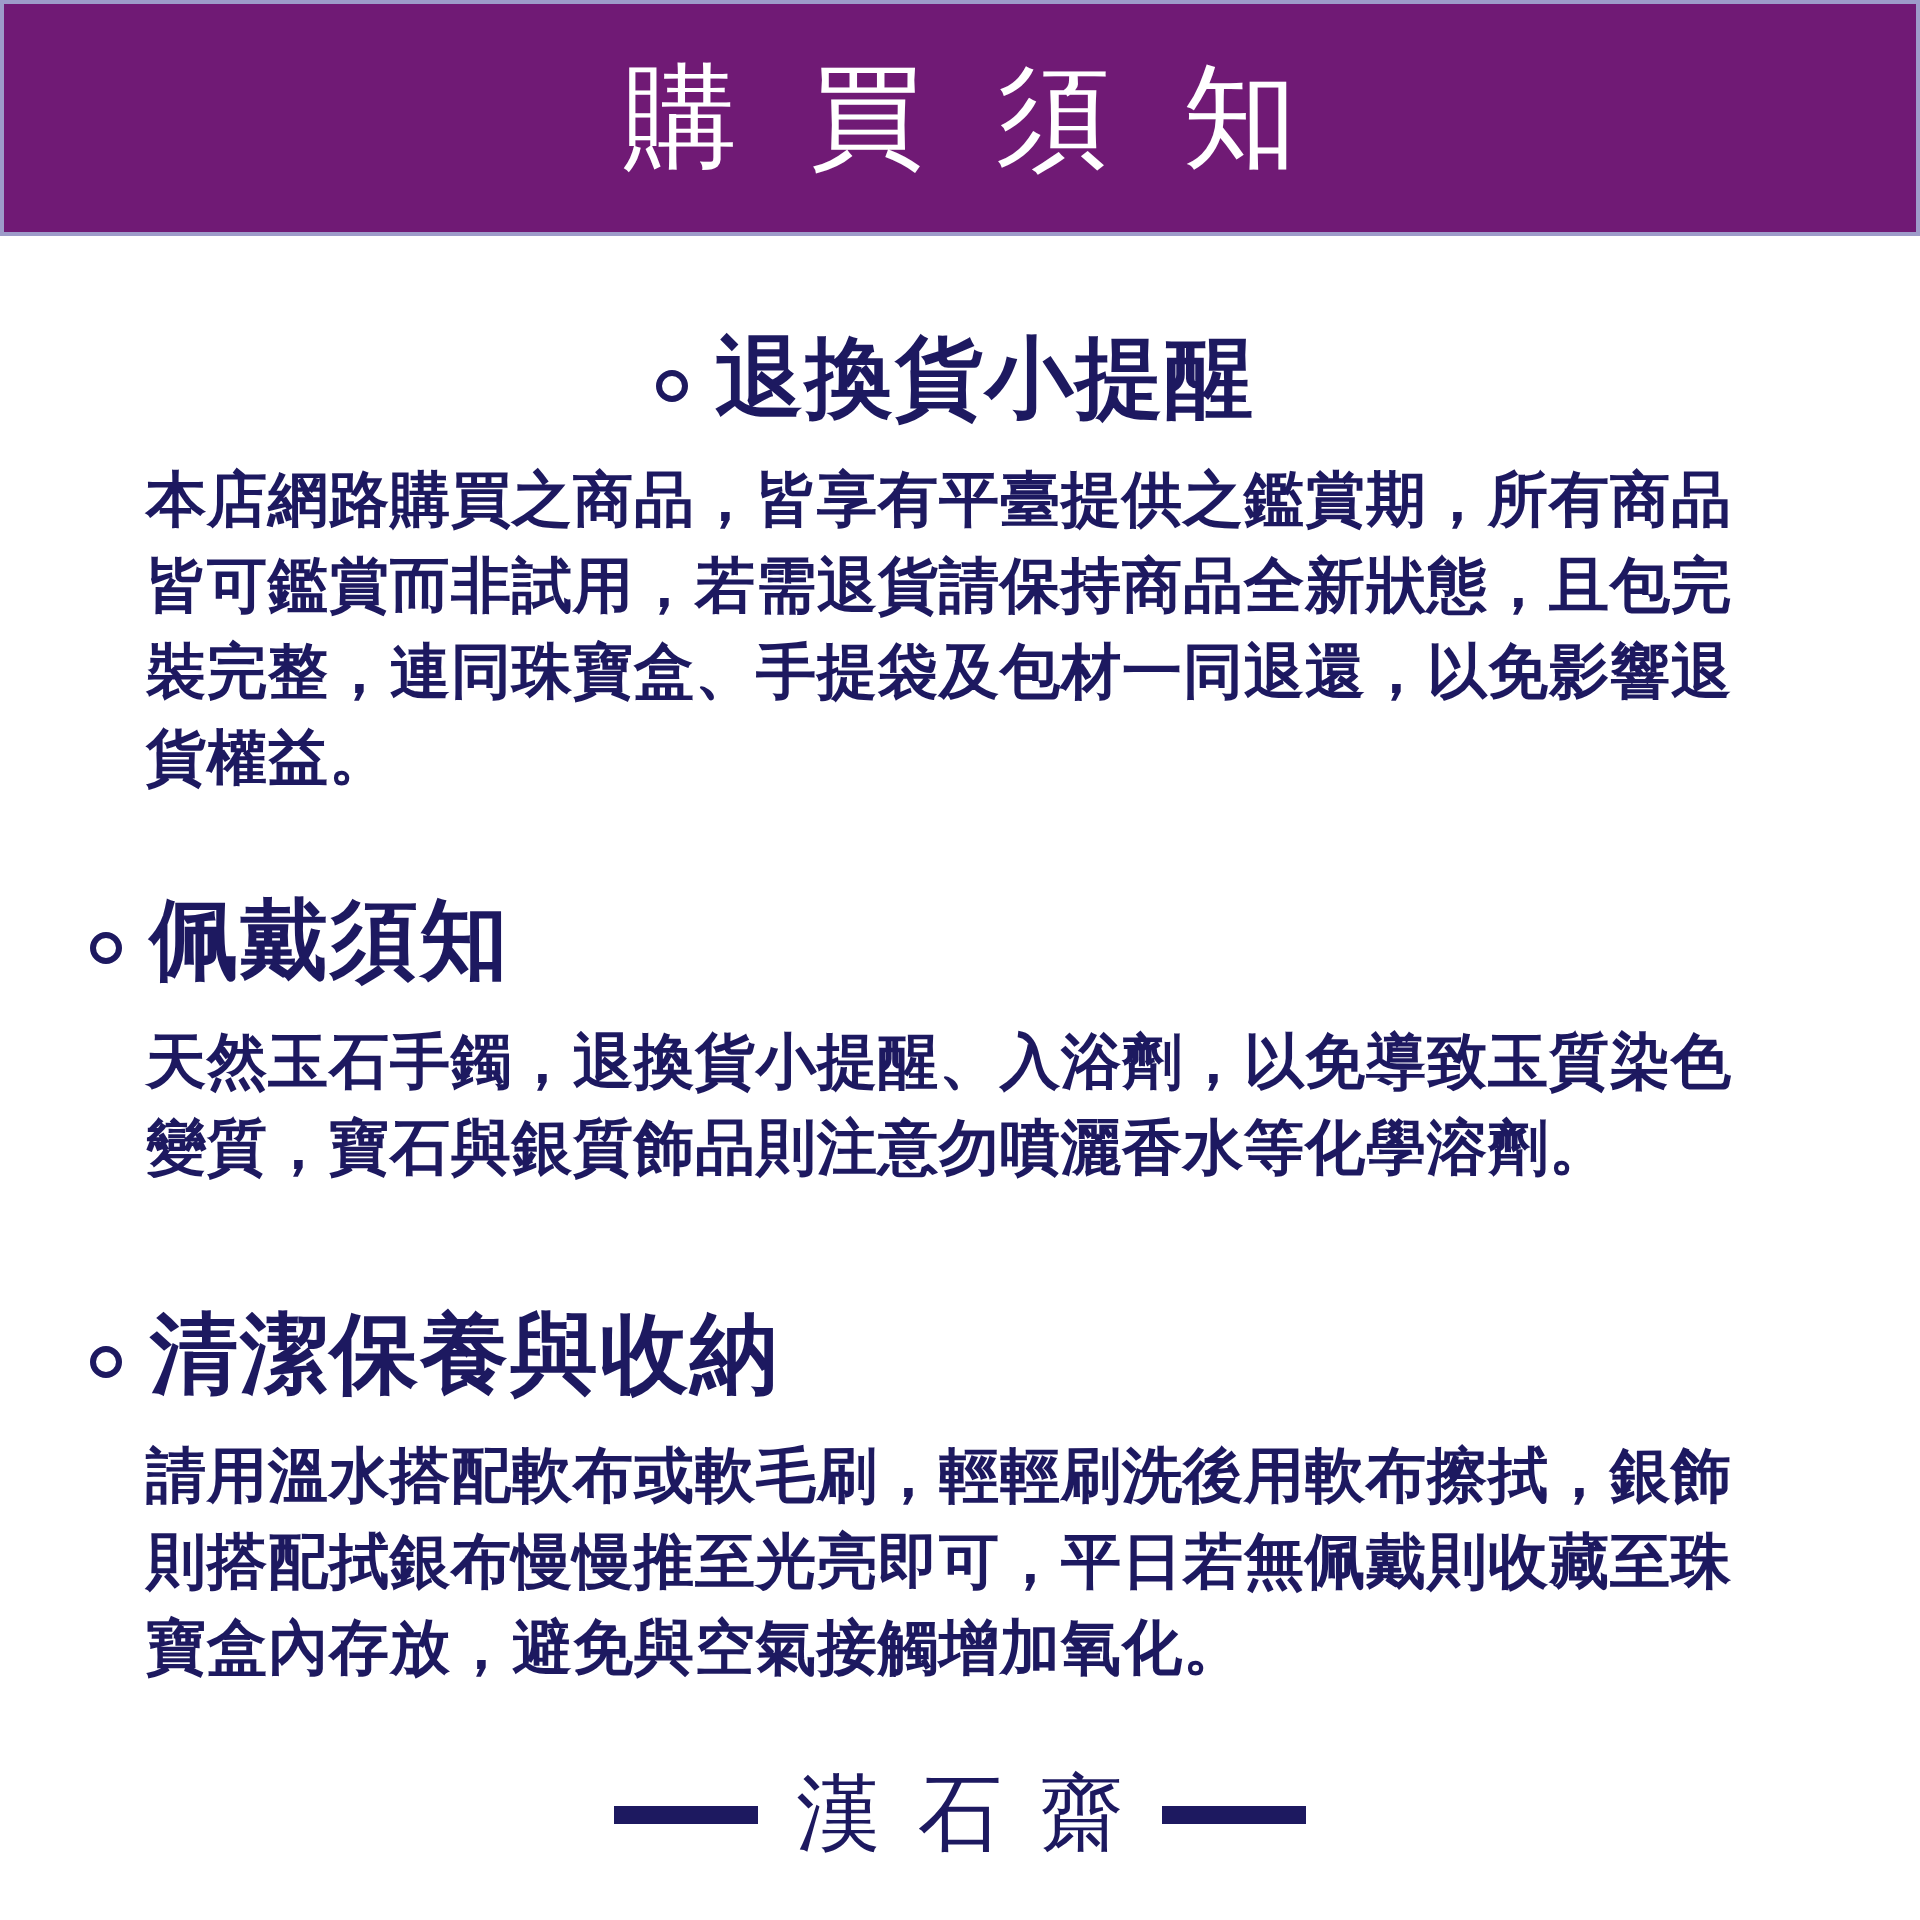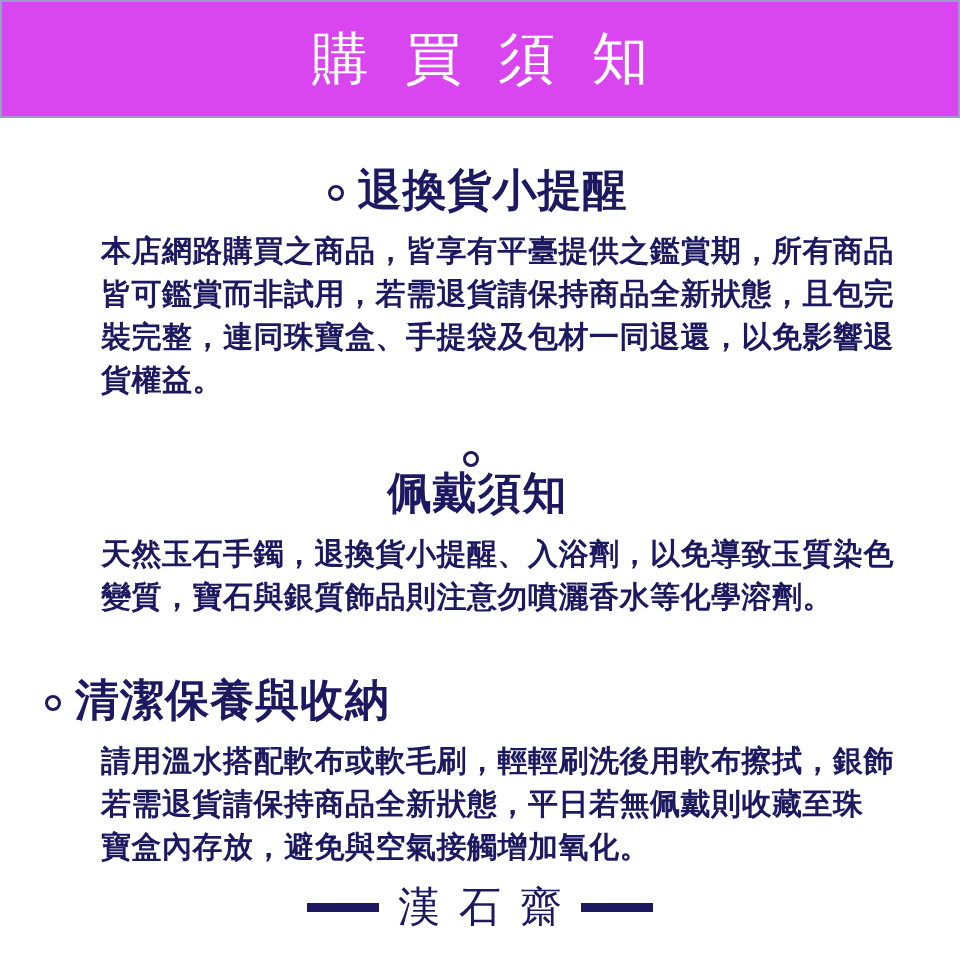--- a/index.html
+++ b/index.html
@@ -14,21 +14,21 @@
     height: 960px;
     background: #ffffff;
     overflow: hidden;
     color: #1d1960;
   }
   
   .banner {
     box-sizing: border-box;
     width: 960px;
     height: 118px;
-    background: #d946ef;
+    background: #701a75;
     border: 2px solid #9d9bc9;
     display: flex;
     align-items: center;
     justify-content: center;
   }
   .banner-title {
     color: #ffffff;
     font-size: 57px;
     font-weight: 500;
     letter-spacing: 0.18em;
@@ -43,34 +43,34 @@
     display: flex;
     align-items: center;
     margin: 0;
     font-size: 44px;
     font-weight: 700;
     line-height: 52px;
     letter-spacing: 1px;
     color: #1d1960;
   }
   .section-1 .section-heading { margin-top: 46px; justify-content: center; }
-  .section-2 .section-heading { margin-top: 44px; flex-direction: column; }
+  .section-2 .section-heading { margin-top: 44px; }
   .section-3 .section-heading { margin-top: 56px; }
   .bullet-ring {
     box-sizing: border-box;
     width: 16px;
     height: 16px;
     border: 3px solid #1d1960;
     border-radius: 50%;
     margin-right: 14px;
     margin-top: 6px;
     flex: 0 0 auto;
   }
   .section-body {
-    margin: 13px 0 0 56px;
+    margin: 13px 0 0 28px;
     font-size: 30px;
     font-weight: 600;
     line-height: 43px;
     letter-spacing: 0.5px;
     white-space: pre-line;
     color: #1d1960;
   }
   
   .footer {
     position: absolute;
@@ -127,21 +127,21 @@
       <div class="section-body">天然玉石手鐲，退換貨小提醒、入浴劑，以免導致玉質染色
 變質，寶石與銀質飾品則注意勿噴灑香水等化學溶劑。</div>
     </div>
 
     <div class="section section-3">
       <div class="section-heading">
         <span class="bullet-ring"></span>
         <span>清潔保養與收納</span>
       </div>
       <div class="section-body">請用溫水搭配軟布或軟毛刷，輕輕刷洗後用軟布擦拭，銀飾
-若需退貨請保持商品全新狀態，平日若無佩戴則收藏至珠
+則搭配拭銀布慢慢推至光亮即可，平日若無佩戴則收藏至珠
 寶盒內存放，避免與空氣接觸增加氧化。</div>
     </div>
 
   </div>
 
   <div class="footer">
     <div class="footer-bar"></div>
     <div class="brand-name">漢石齋</div>
     <div class="footer-bar"></div>
   </div>

